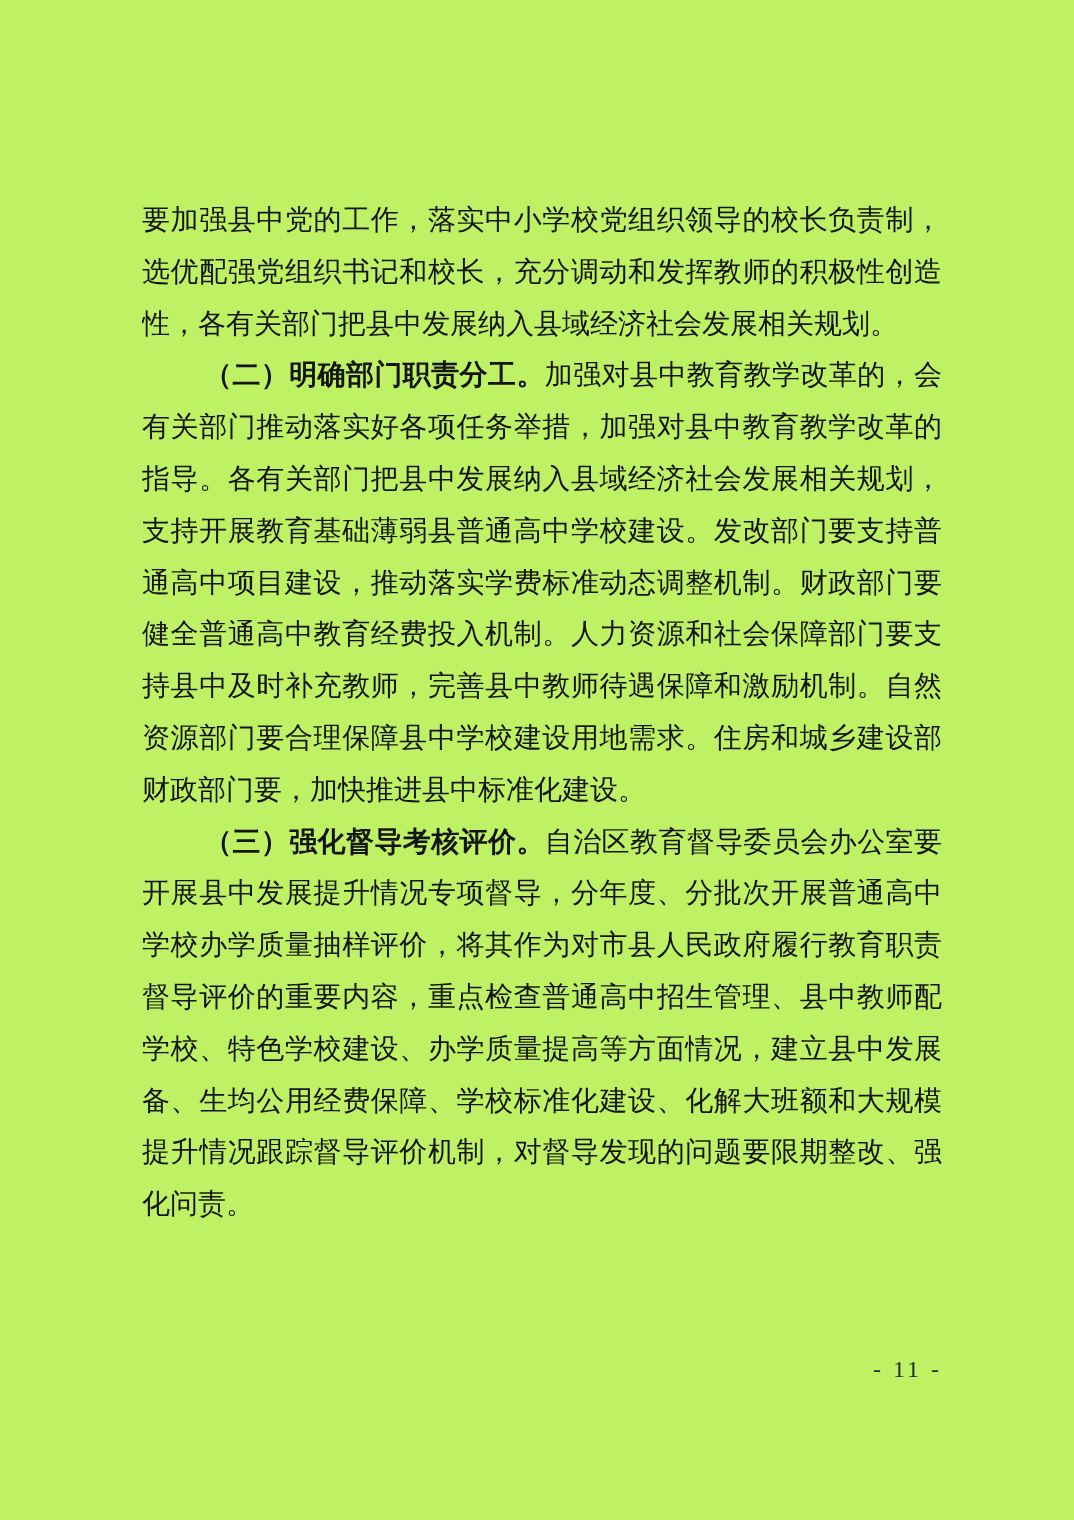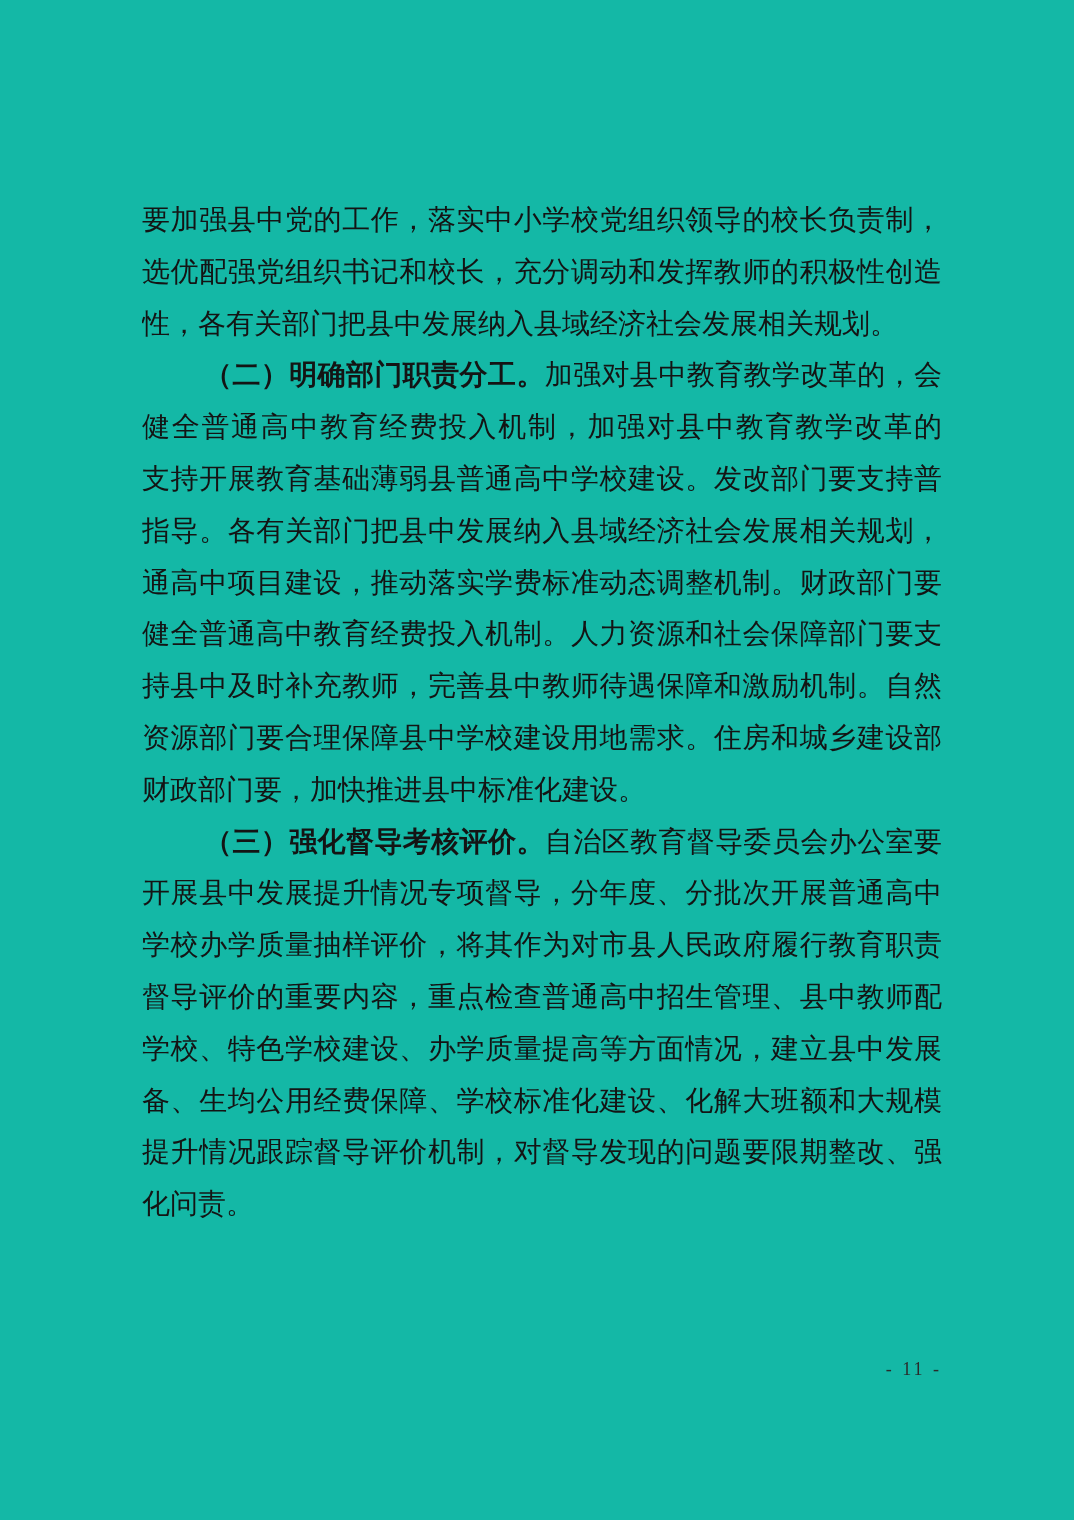--- a/index.html
+++ b/index.html
@@ -4,21 +4,21 @@
 <style>
   html, body {
     margin: 0;
     padding: 0;
     background: #ffffff;
   }
   .page {
     position: relative;
     width: 1074px;
     height: 1520px;
-    background: #14b8a6;
+    background: #bef264;
     overflow: hidden;
     font-family: "Liberation Serif", "DejaVu Serif", serif;
     color: #141414;
   }
   .body-text {
     position: absolute;
     left: 142px;
     top: 194px;
     width: 800px;
   }
@@ -39,40 +39,40 @@
   }
   .seg-bold {
     font-weight: 700;
     margin-top: 45px;
   }
   .page-number {
     position: absolute;
     top: 1352px;
     left: 856px;
     width: 86px;
-    font-size: 18px;
+    font-size: 24px;
     line-height: 34px;
     text-align: right;
     color: #2a2a2a;
     letter-spacing: 3px;
     font-family: "Liberation Serif", "DejaVu Serif", serif;
   }
 </style>
 </head>
 <body>
 
 <div class="page">
   <div class="body-text" id="body-text">
       <div class="line"><span class="seg-regular">要加强县中党的工作，落实中小学校党组织领导的校长负责制，</span></div>
       <div class="line"><span class="seg-regular">选优配强党组织书记和校长，充分调动和发挥教师的积极性创造</span></div>
       <div class="line end"><span class="seg-regular">性，各有关部门把县中发展纳入县域经济社会发展相关规划。</span></div>
       <div class="line indent"><span class="seg-bold">（二）明确部门职责分工。</span><span class="seg-regular">加强对县中教育教学改革的，会同</span></div>
-      <div class="line"><span class="seg-regular">健全普通高中教育经费投入机制，加强对县中教育教学改革的</span></div>
+      <div class="line"><span class="seg-regular">有关部门推动落实好各项任务举措，加强对县中教育教学改革的</span></div>
+      <div class="line"><span class="seg-regular">指导。各有关部门把县中发展纳入县域经济社会发展相关规划，</span></div>
       <div class="line"><span class="seg-regular">支持开展教育基础薄弱县普通高中学校建设。发改部门要支持普</span></div>
-      <div class="line"><span class="seg-regular">指导。各有关部门把县中发展纳入县域经济社会发展相关规划，</span></div>
       <div class="line"><span class="seg-regular">通高中项目建设，推动落实学费标准动态调整机制。财政部门要</span></div>
       <div class="line"><span class="seg-regular">健全普通高中教育经费投入机制。人力资源和社会保障部门要支</span></div>
       <div class="line"><span class="seg-regular">持县中及时补充教师，完善县中教师待遇保障和激励机制。自然</span></div>
       <div class="line"><span class="seg-regular">资源部门要合理保障县中学校建设用地需求。住房和城乡建设部</span></div>
       <div class="line end"><span class="seg-regular">财政部门要，加快推进县中标准化建设。</span></div>
       <div class="line indent"><span class="seg-bold">（三）强化督导考核评价。</span><span class="seg-regular">自治区教育督导委员会办公室要</span></div>
       <div class="line"><span class="seg-regular">开展县中发展提升情况专项督导，分年度、分批次开展普通高中</span></div>
       <div class="line"><span class="seg-regular">学校办学质量抽样评价，将其作为对市县人民政府履行教育职责</span></div>
       <div class="line"><span class="seg-regular">督导评价的重要内容，重点检查普通高中招生管理、县中教师配</span></div>
       <div class="line"><span class="seg-regular">学校、特色学校建设、办学质量提高等方面情况，建立县中发展</span></div>

